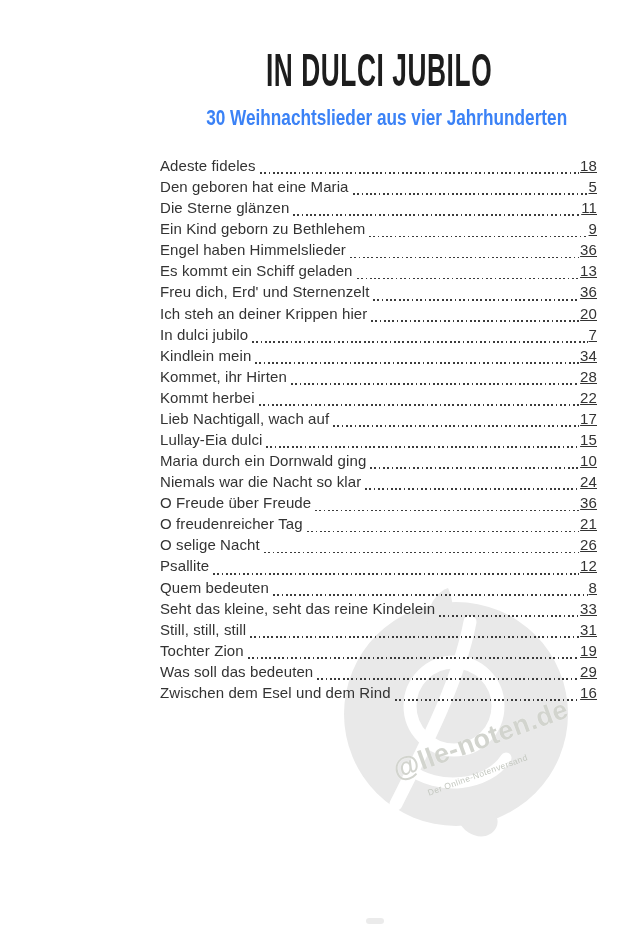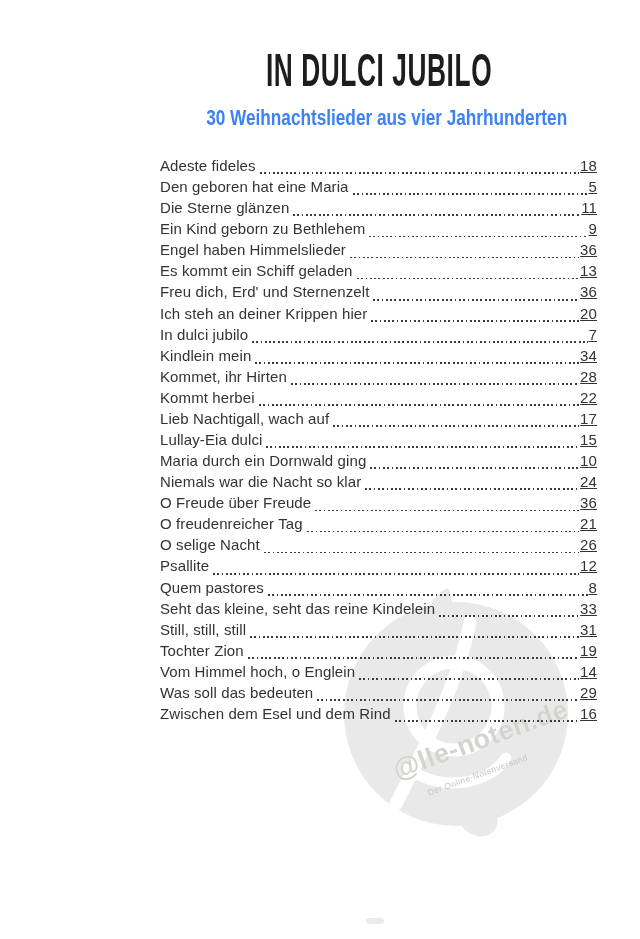--- a/index.html
+++ b/index.html
@@ -246,21 +246,21 @@
       <span class="pgnum">26</span>
     </div>
 
     <div class="row">
       <span class="song">Psallite</span>
       <span class="leader"></span>
       <span class="pgnum">12</span>
     </div>
 
     <div class="row">
-      <span class="song">Quem pastores</span>
+      <span class="song">Quem bedeuten</span>
       <span class="leader"></span>
       <span class="pgnum">8</span>
     </div>
 
     <div class="row">
       <span class="song">Seht das kleine, seht das reine Kindelein</span>
       <span class="leader"></span>
       <span class="pgnum">33</span>
     </div>
 
@@ -269,25 +269,20 @@
       <span class="leader"></span>
       <span class="pgnum">31</span>
     </div>
 
     <div class="row">
       <span class="song">Tochter Zion</span>
       <span class="leader"></span>
       <span class="pgnum">19</span>
     </div>
 
-    <div class="row">
-      <span class="song">Vom Himmel hoch, o Englein</span>
-      <span class="leader"></span>
-      <span class="pgnum">14</span>
-    </div>
 
     <div class="row">
       <span class="song">Was soll das bedeuten</span>
       <span class="leader"></span>
       <span class="pgnum">29</span>
     </div>
 
     <div class="row">
       <span class="song">Zwischen dem Esel und dem Rind</span>
       <span class="leader"></span>

